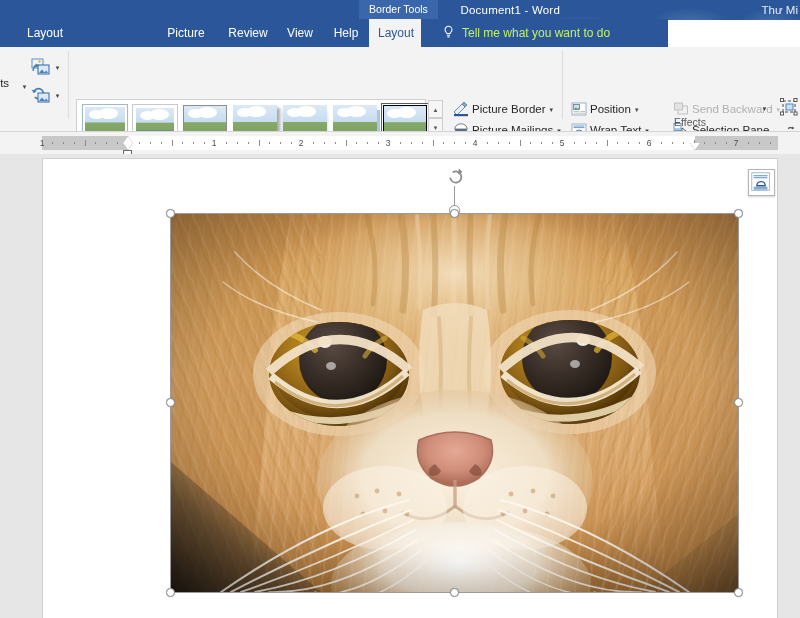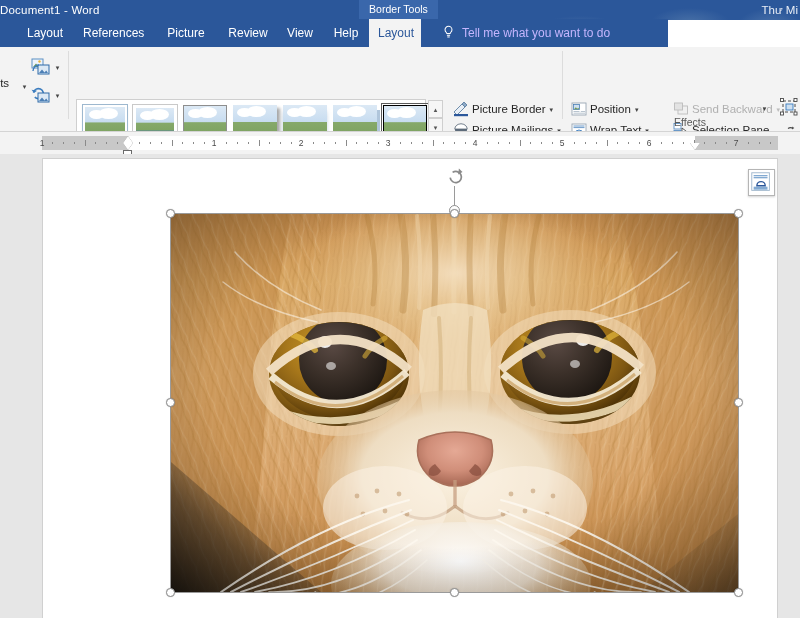--- a/index.html
+++ b/index.html
@@ -22,21 +22,21 @@
   .titlebar-photo {
     position: absolute; right: 0; top: 0; width: 260px; height: 48px;
     background:
       radial-gradient(ellipse 70px 26px at 40px 34px, rgba(120,150,185,.55), rgba(120,150,185,0) 70%),
       radial-gradient(ellipse 56px 20px at 150px 22px, rgba(105,140,180,.45), rgba(105,140,180,0) 70%),
       radial-gradient(ellipse 48px 30px at 230px 30px, rgba(140,170,200,.40), rgba(140,170,200,0) 72%);
     pointer-events: none;
   }
   .doc-title {
     position: absolute; left: 0; top: 0; width: 560px; height: 20px;
-    line-height: 20px; text-align: left;
+    line-height: 20px; text-align: right;
     color: #ffffff; font-size: 11.5px; letter-spacing: .2px;
     white-space: nowrap;
   }
   .user-name {
     position: absolute; right: 2px; top: 0; height: 20px; line-height: 20px;
     color: #e9eef6; font-size: 11.5px; white-space: nowrap;
   }
   .ctx-tools-band {
     position: absolute; left: 359px; top: 0px; width: 79px; height: 19px;
     background: #3a67ab;
@@ -56,21 +56,21 @@
   .tab {
     position: absolute; top: 0; height: 28px; line-height: 28px;
     color: #ffffff; font-size: 12px; white-space: nowrap;
     padding: 0 9px; text-align: center; cursor: default;
   }
   .tab.active {
     background: #f3f3f3; color: #2b579a;
   }
   .tellme {
     position: absolute; top: 0; height: 28px; line-height: 28px;
-    color: #c4b5fd; font-size: 12px; white-space: nowrap;
+    color: #bef264; font-size: 12px; white-space: nowrap;
   }
   .bulb {
     position: absolute; top: 6px; width: 15px; height: 16px;
   }
 
   
   .ribbon {
     position: absolute; left: 0; top: 47px; width: 800px; height: 85px;
     background: #f3f3f3;
     border-bottom: 1px solid #d4d4d4;
@@ -219,21 +219,20 @@
   <div class="titlebar">
     <div class="titlebar-photo"></div>
     <div class="ctx-tools-band"></div>
     <div class="ctx-tools-label">Border Tools</div>
     <div class="doc-title">Document1  -  Word</div>
     <div class="user-name">Thư Mi</div>
   </div>
 
   <div class="tabstrip">
     <div class="tab" style="left:16px;width:58px;">Layout</div>
-    <div class="tab" style="left:74px;width:79px;">References</div>
     <div class="tab" style="left:153px;width:66px;">Picture</div>
     <div class="tab" style="left:219px;width:58px;">Review</div>
     <div class="tab" style="left:277px;width:46px;">View</div>
     <div class="tab" style="left:323px;width:46px;">Help</div>
     <div class="tab active" style="left:369px;width:52px;">Layout</div>
 
     <span class="bulb" style="left:441px;">
       <svg viewBox="0 0 16 16">
         <path d="M8 1.4c-2.1 0-3.7 1.6-3.7 3.6 0 1.3.7 2.3 1.4 3 .3.3.5.7.5 1.1h3.6c0-.4.2-.8.5-1.1.7-.7 1.4-1.7 1.4-3 0-2-1.6-3.6-3.7-3.6z" fill="none" stroke="#ffffff" stroke-width="1.1"></path>
         <rect x="6.3" y="10.4" width="3.4" height="1.1" fill="#ffffff"></rect>

